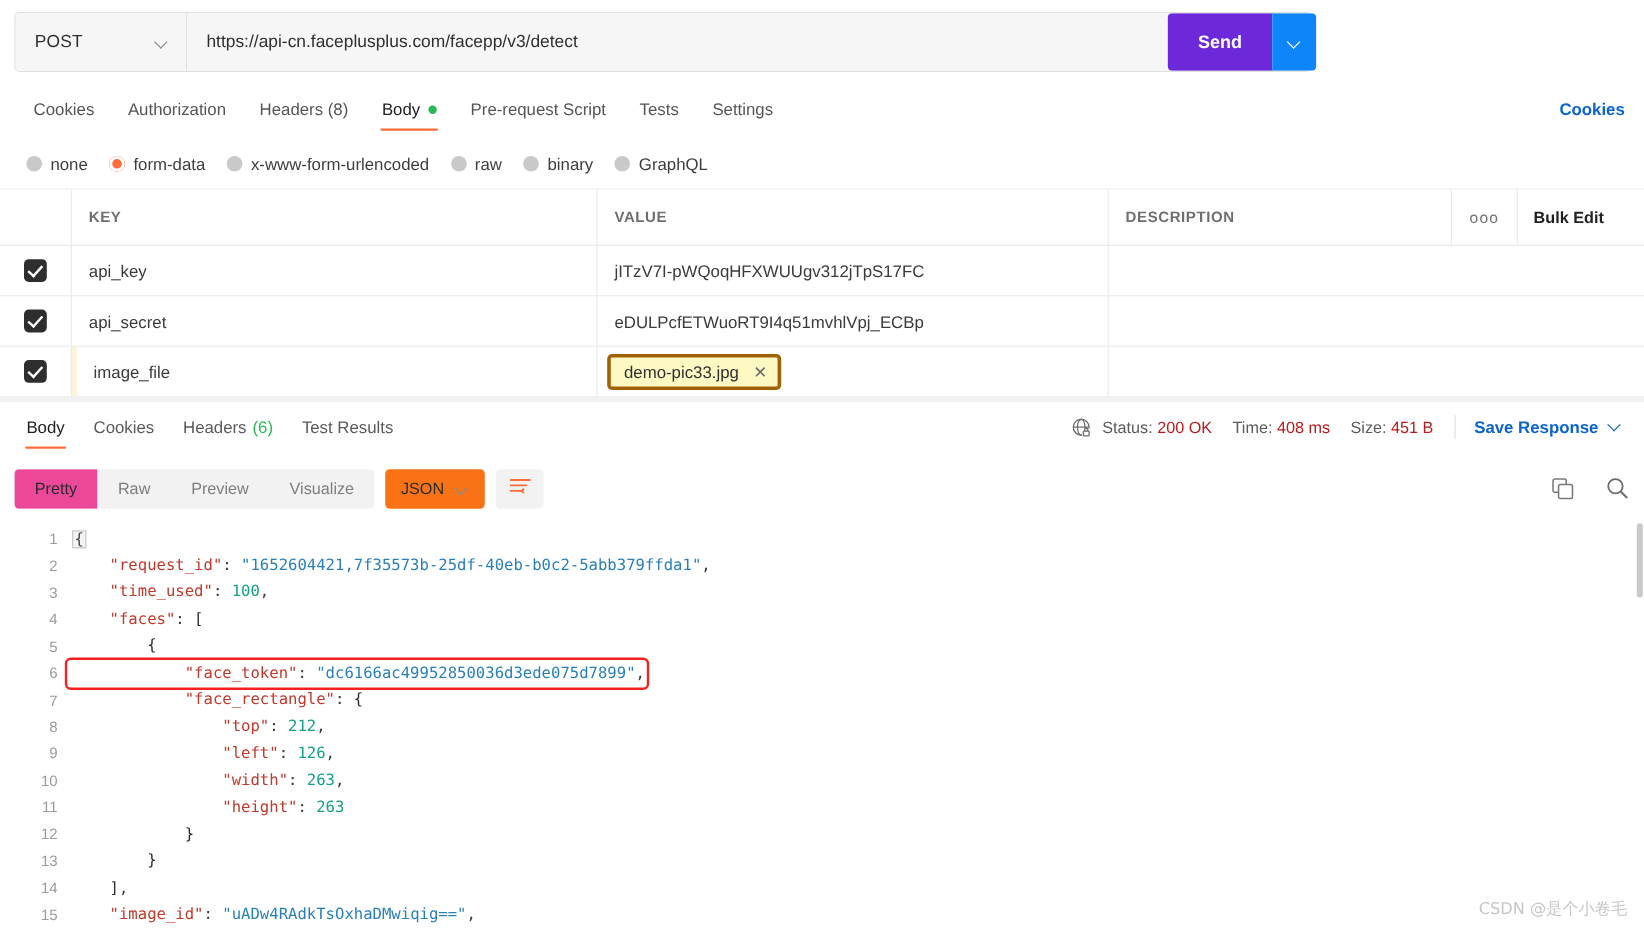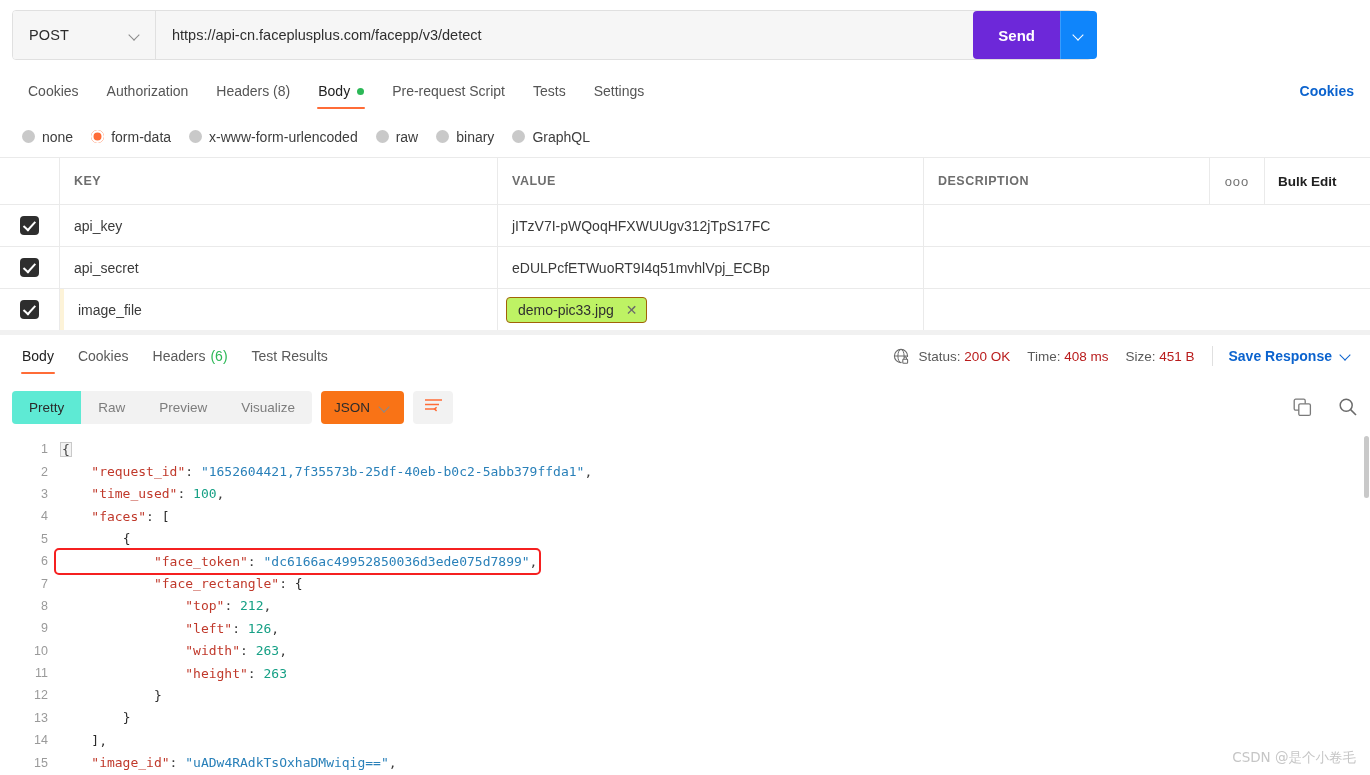--- a/index.html
+++ b/index.html
@@ -143,21 +143,21 @@
     width: 19px; height: 19px; border-radius: 4px; background: #2e2e2e;
     display: flex; align-items: center; justify-content: center; cursor: pointer;
   }
   .cb::after {
     content: ""; width: 5px; height: 10px; border-right: 2.2px solid #fff;
     border-bottom: 2.2px solid #fff; transform: rotate(42deg) translate(-1px,-1px);
   }
   .kv-text { font-size: 14px; color: #3a3a3a; }
   .file-chip {
     display: inline-flex; align-items: center; gap: 12px;
-    border: 1px solid #a16207; border-radius: 4px; background: #bef264;
+    border: 3px solid #a16207; border-radius: 4px; background: #fef9c3;
     padding: 4px 9px 4px 11px; font-size: 14px; color: #2f2f2f;
   }
   .chip-x { color: #6a6a6a; font-size: 14px; cursor: pointer; line-height: 1; }
   .row-marker { width: 4px; background: #fdf3d8; flex: none; }
 
   
   .resp-sep {
     position: absolute; top: 330px; left: 0; width: 1370px; height: 5px; background: #f1f1f1;
   }
   .resp-tabs {
@@ -192,21 +192,21 @@
     display: flex; align-items: center; padding-left: 12px; box-sizing: border-box;
   }
   .seg {
     display: flex; align-items: stretch; height: 33px; border-radius: 4px;
     background: #f2f2f2; overflow: hidden;
   }
   .seg-item {
     display: flex; align-items: center; padding: 0 17px; font-size: 13.5px;
     color: #7d7d7d; cursor: pointer;
   }
-  .seg-item.active { background: #5eead4; color: #2b2b2b; }
+  .seg-item.active { background: #ec4899; color: #2b2b2b; }
   .fmt-box {
     display: flex; align-items: center; gap: 10px; height: 33px; margin-left: 9px;
     padding: 0 13px; border-radius: 4px; background: #f97316; font-size: 13.5px;
     color: #2b2b2b; cursor: pointer;
   }
   .wrap-box {
     display: flex; align-items: center; justify-content: center; width: 40px; height: 33px;
     margin-left: 9px; border-radius: 4px; background: #f2f2f2; cursor: pointer;
   }
   .tb-right {

